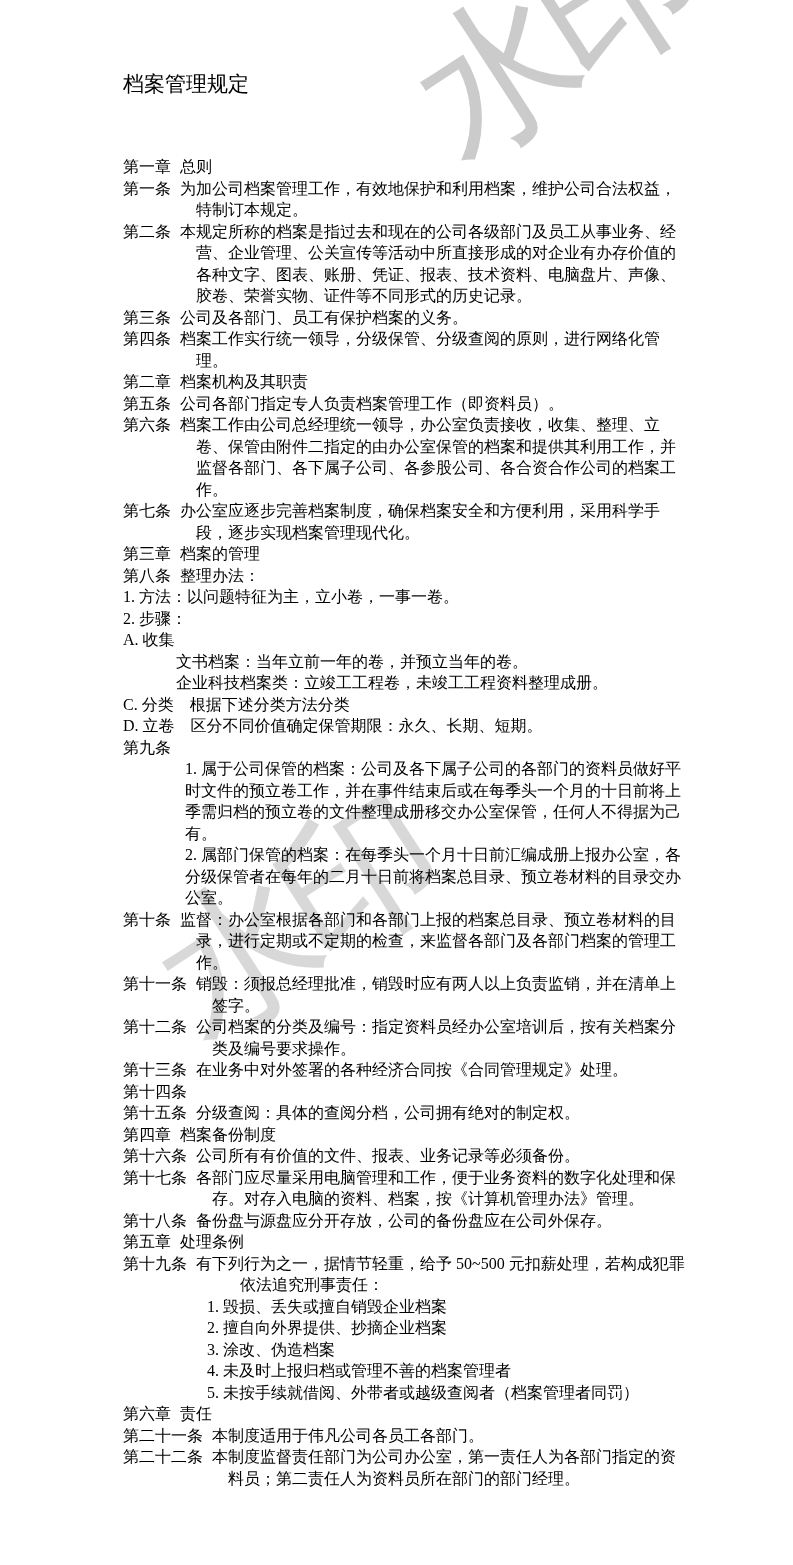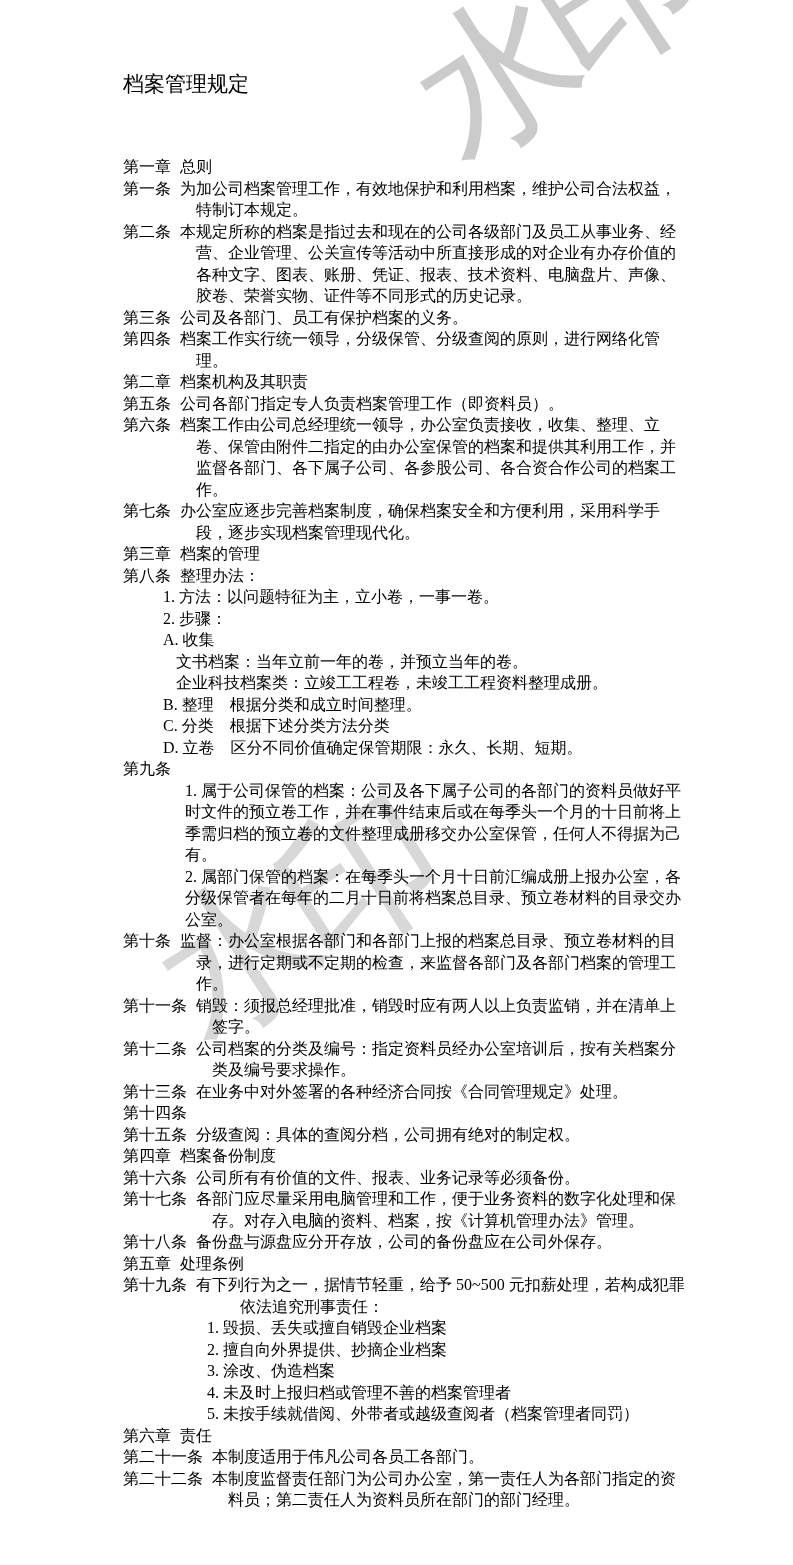--- a/index.html
+++ b/index.html
@@ -26,21 +26,21 @@
     line-height:28px; margin:0 0 58px 0;
   }
 
   .article { margin:0;font-family:Liberation Serif, serif; }
   .row { display:flex; }
   .label { white-space:nowrap; margin-right:9px; flex:0 0 auto; }
   .body  { flex:1 1 auto; padding-left:16px; text-indent:-16px; }
   .body.hang-wide { padding-left:44px; text-indent:-44px; }
 
   
-  .sub       { margin-left:40px; }
+  .sub       { }
   .sub.plain { margin-left:53px; }
   
   .li9  { margin-left:62px; }
   
   .li19 { margin-left:84px; }
 </style>
 </head>
 <body>
 
 <div class="page">
@@ -125,21 +125,20 @@
     <div class="article">
       <div class="row">
           <span class="label">第八条</span>
           <span class="body">整理办法：</span>
         </div>
       <div class="sub">1. 方法：以问题特征为主，立小卷，一事一卷。</div>
       <div class="sub">2. 步骤：</div>
       <div class="sub">A. 收集</div>
       <div class="sub plain">文书档案：当年立前一年的卷，并预立当年的卷。</div>
       <div class="sub plain">企业科技档案类：立竣工工程卷，未竣工工程资料整理成册。</div>
-      <div class="sub">B. 整理　根据分类和成立时间整理。</div>
       <div class="sub">C. 分类　根据下述分类方法分类</div>
       <div class="sub">D. 立卷　区分不同价值确定保管期限：永久、长期、短期。</div>
     </div>
 
     <div class="article">
       <div class="row">
           <span class="label">第九条</span>
         </div>
       <div class="li9">1. 属于公司保管的档案：公司及各下属子公司的各部门的资料员做好平时文件的预立卷工作，并在事件结束后或在每季头一个月的十日前将上季需归档的预立卷的文件整理成册移交办公室保管，任何人不得据为己有。</div>
       <div class="li9">2. 属部门保管的档案：在每季头一个月十日前汇编成册上报办公室，各分级保管者在每年的二月十日前将档案总目录、预立卷材料的目录交办公室。</div>

